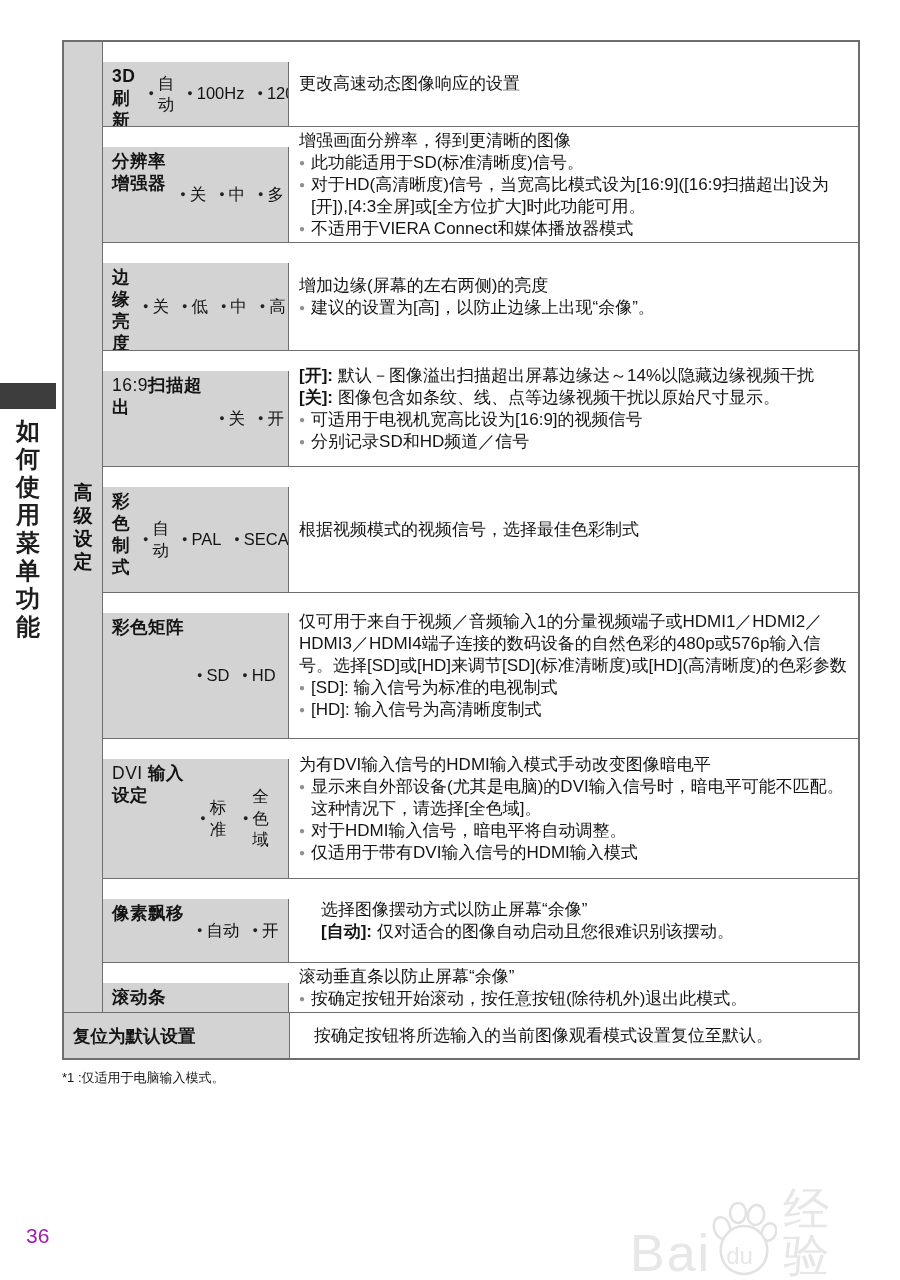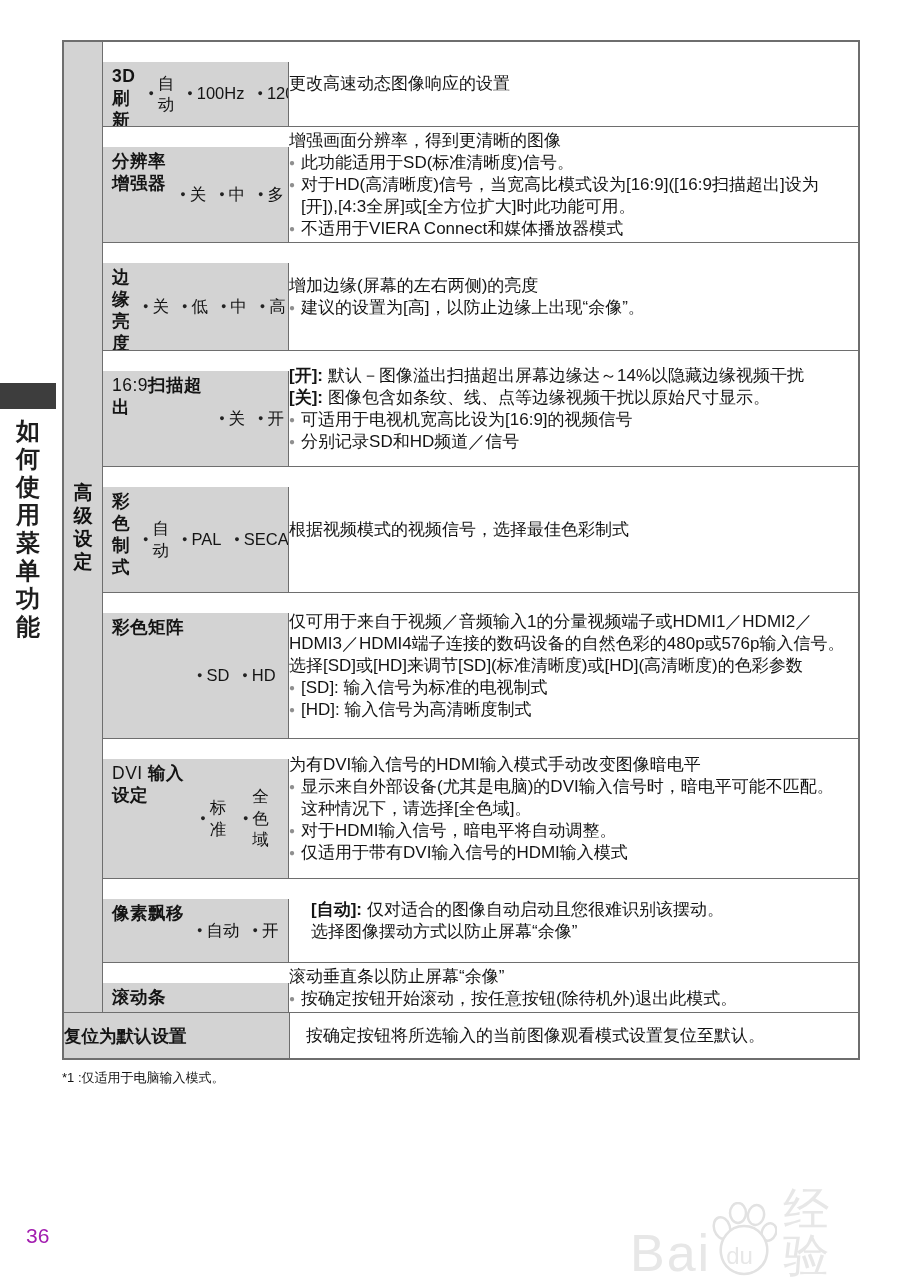--- a/index.html
+++ b/index.html
@@ -29,29 +29,29 @@
   .rows{flex:1;display:flex;flex-direction:column;}
   .t-row{display:flex;overflow:hidden;}
   .t-row + .t-row{border-top:1px solid var(--border);}
   .name-cell{width:186px;flex:none;background:var(--cell-bg);border-right:1px solid var(--border);
     display:flex;flex-direction:row;justify-content:flex-start;padding:3px 4px 3px 9px;overflow:hidden;margin-top:20px;}
   .item-name{font-size:17.5px;line-height:22px;letter-spacing:.5px;}
   .item-name .main{font-weight:bold;}
   .opt{display:flex;align-items:center;margin-left:13px;font-size:16.5px;line-height:21.5px;}
   .opt .ob{flex:none;font-size:9px;margin-right:4px;color:#222;}
   .desc-cell{flex:1;display:flex;flex-direction:column;justify-content:center;
-    padding:3px 8px 3px 0;font-size:17px;line-height:22px;overflow:hidden;}
+    padding:3px 8px 3px 10px;font-size:17px;line-height:22px;overflow:hidden;}
   .d-line{display:flex;align-items:flex-start;}
   .d-line .db{flex:none;color:var(--bullet);font-size:10px;line-height:22px;margin-right:6px;}
   .d-line .bp{flex:none;font-weight:bold;margin-right:5px;white-space:pre;}
   .d-text{flex:0 1 auto;}
   .reset-row{display:flex;border-top:1px solid var(--border);height:46px;overflow:hidden;}
   .reset-name{width:226px;flex:none;background:var(--cell-bg);border-right:1px solid var(--border);
-    display:flex;align-items:center;font-weight:bold;font-size:17.5px;font-family:Liberation Serif, serif;}
-  .reset-desc{flex:1;display:flex;align-items:center;padding-left:16px;font-size:17px;}
+    display:flex;align-items:center;padding-left:9px;font-weight:bold;font-size:17.5px;font-family:Liberation Serif, serif;}
+  .reset-desc{flex:1;display:flex;align-items:center;padding-left:24px;font-size:17px;}
 
   
   .footnote{position:absolute;left:62px;top:1069px;font-size:13px;color:#141414;}
   .page-num{position:absolute;left:26px;top:1224px;font-size:21px;color:#a21caf;}
 
   
   .watermark{position:absolute;left:630px;top:1202px;width:240px;color:var(--wm);
     font-weight:normal;user-select:none;}
   .wm-row{display:flex;align-items:flex-end;height:76px;}
   .wm-bai{font-size:52px;line-height:50px;letter-spacing:2px;}
@@ -295,25 +295,25 @@
               <span class="ob">●</span>
               <span class="ot">自动</span>
             </div>
             <div class="opt">
               <span class="ob">●</span>
               <span class="ot">开</span>
             </div>
           </div>
           <div class="desc-cell">
             <div class="d-line">
+              <span class="d-text">选择图像摆动方式以防止屏幕“余像”</span>
+            </div>
+            <div class="d-line">
               <span class="bp">[自动]:</span>
               <span class="d-text">仅对适合的图像自动启动且您很难识别该摆动。</span>
-            </div>
-            <div class="d-line">
-              <span class="d-text">选择图像摆动方式以防止屏幕“余像”</span>
             </div>
           </div>
         </div>
         <div class="t-row" style="height: 50px;">
           <div class="name-cell">
             <div class="item-name"><span class="main">滚动条</span></div>
           </div>
           <div class="desc-cell">
             <div class="d-line">
               <span class="d-text">滚动垂直条以防止屏幕“余像”</span>

